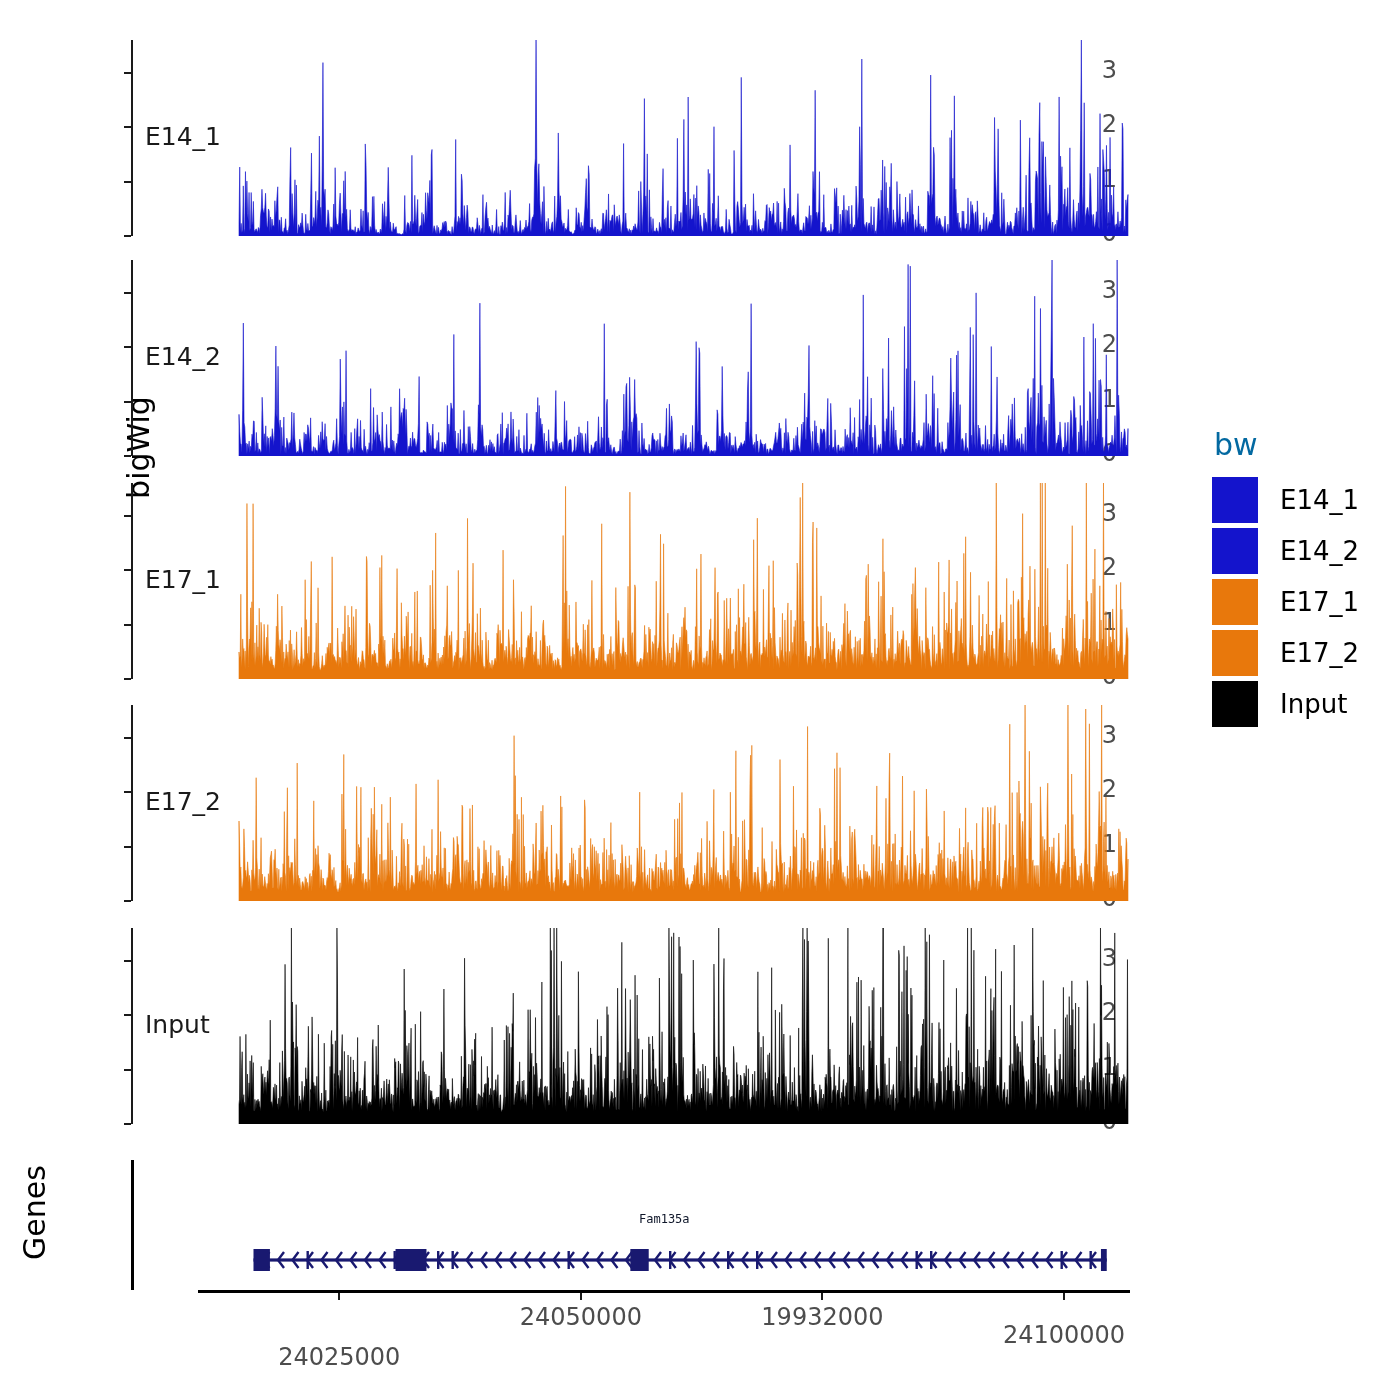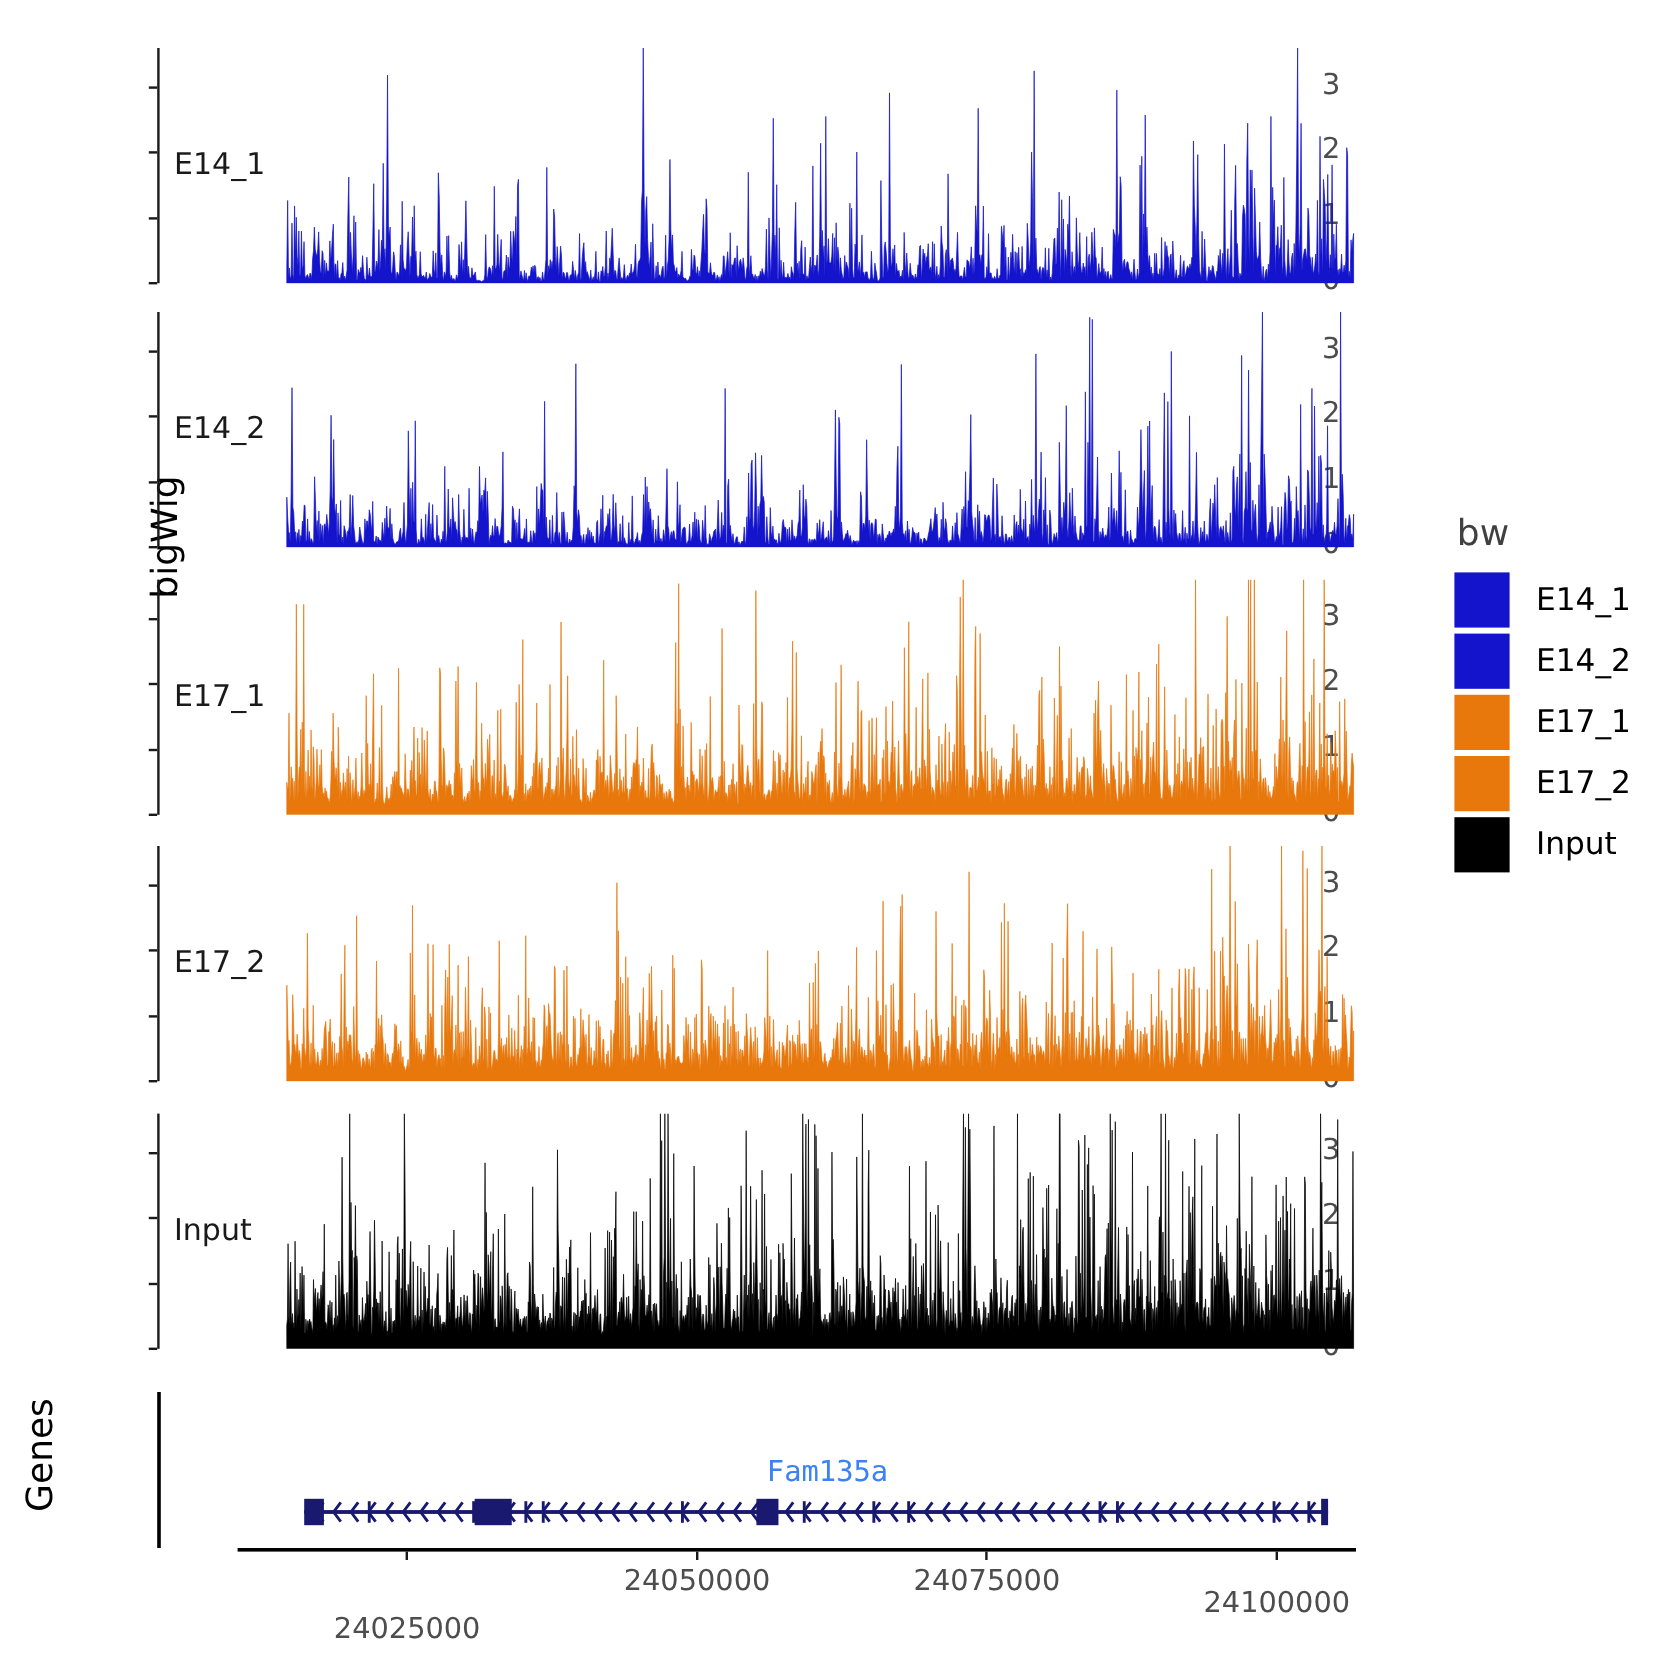--- a/index.html
+++ b/index.html
@@ -103,22 +103,22 @@
   
   .gene-axis-line {
     position: absolute;
     left: 0px;
     width: 3px;
     background: #000000;
   }
   .gene-name {
     position: absolute;
     font-family: "DejaVu Sans Mono", "Liberation Mono", monospace;
-    font-size: 24px;
-    color: #3b82f6;
+    font-size: 12px;
+    color: #0f172a;
     white-space: nowrap;
   }
 
   
   .xaxis-line {
     position: absolute;
     height: 3px;
     background: #000000;
   }
   .xtick {
@@ -137,21 +137,21 @@
   }
 
   
   .legend {
     position: absolute;
     left: 1212px;
     top: 430px;
   }
   .legend-title {
     font-size: 30px;
-    color: #404040;
+    color: #0369a1;
     margin: 0 0 14px 2px;
     line-height: 1;
   }
   .legend-row {
     display: flex;
     align-items: center;
     height: 51px;
   }
   .legend-key {
     width: 46px;
@@ -333,21 +333,21 @@
       </svg>
   </div>
 
   <div class="xaxis-line" style="left:198px;top:1290px;width:932px;"></div>
   <div id="xticks-host">
       <div class="xtick" style="left: 338.283px; top: 1293px;"></div>
       <div class="xtick-label" style="left: 239.283px; top: 1343px;">24025000</div>
       <div class="xtick" style="left: 579.859px; top: 1293px;"></div>
       <div class="xtick-label" style="left: 480.859px; top: 1303px; text-align: center;">24050000</div>
       <div class="xtick" style="left: 821.435px; top: 1293px;"></div>
-      <div class="xtick-label" style="left: 722.435px; top: 1303px;">24075000</div>
+      <div class="xtick-label" style="left: 722.435px; top: 1303px;">19932000</div>
       <div class="xtick" style="left: 1063.01px; top: 1293px;"></div>
       <div class="xtick-label" style="left: 964.011px; top: 1321px;">24100000</div>
     </div>
 
   <div class="legend">
     <div class="legend-title">bw</div>
     <div id="legend-host">
         <div class="legend-row">
           <div class="legend-key" style="background: rgb(20, 20, 204);"></div>
           <div class="legend-label">E14_1</div>

